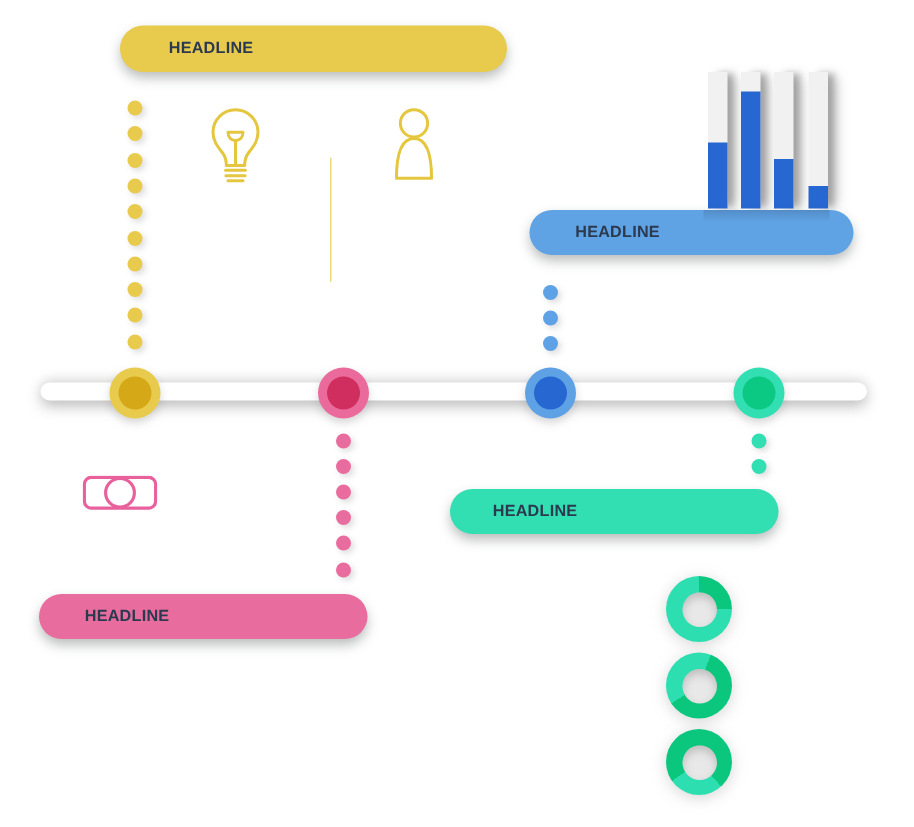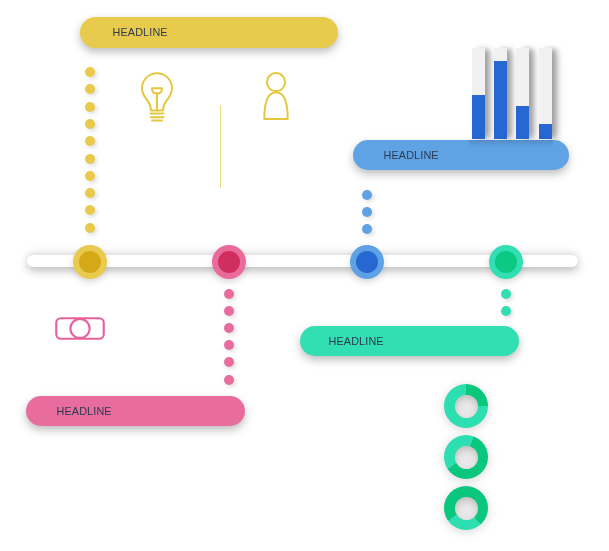--- a/index.html
+++ b/index.html
@@ -1,21 +1,21 @@
 <!DOCTYPE html>
 <html><head>
 <meta charset="utf-8">
 <style>
   html,body{margin:0;padding:0;}
   body{width:609px;height:551px;background:#ffffff;font-family:"Liberation Sans",sans-serif;overflow:hidden;}
   #stage{position:relative;width:609px;height:551px;background:#fff;}
 
   
   .pill{position:absolute;display:flex;align-items:center;border-radius:999px;}
-  .pill .txt{font-size:10.8px;font-weight:400;letter-spacing:.15px;color:#2c3a4f;line-height:1;}
+  .pill .txt{font-size:10.8px;font-weight:700;letter-spacing:.15px;color:#2c3a4f;line-height:1;}
 
   #pill-yellow{left:80px;top:17px;width:258px;height:31px;background:#e8cb4c;
     box-shadow:0 4px 8px rgba(80,85,85,.38);}
   #pill-yellow .txt{margin-left:32.5px;}
 
   #pill-blue{left:353px;top:140px;width:216px;height:30px;background:#60a3e4;
     box-shadow:0 4px 8px rgba(80,85,85,.38);}
   #pill-blue .txt{margin-left:30.5px;}
   #pill-blue{overflow:hidden;}
   #pill-blue-castshadow{position:absolute;left:116px;top:0;width:84px;height:8px;

